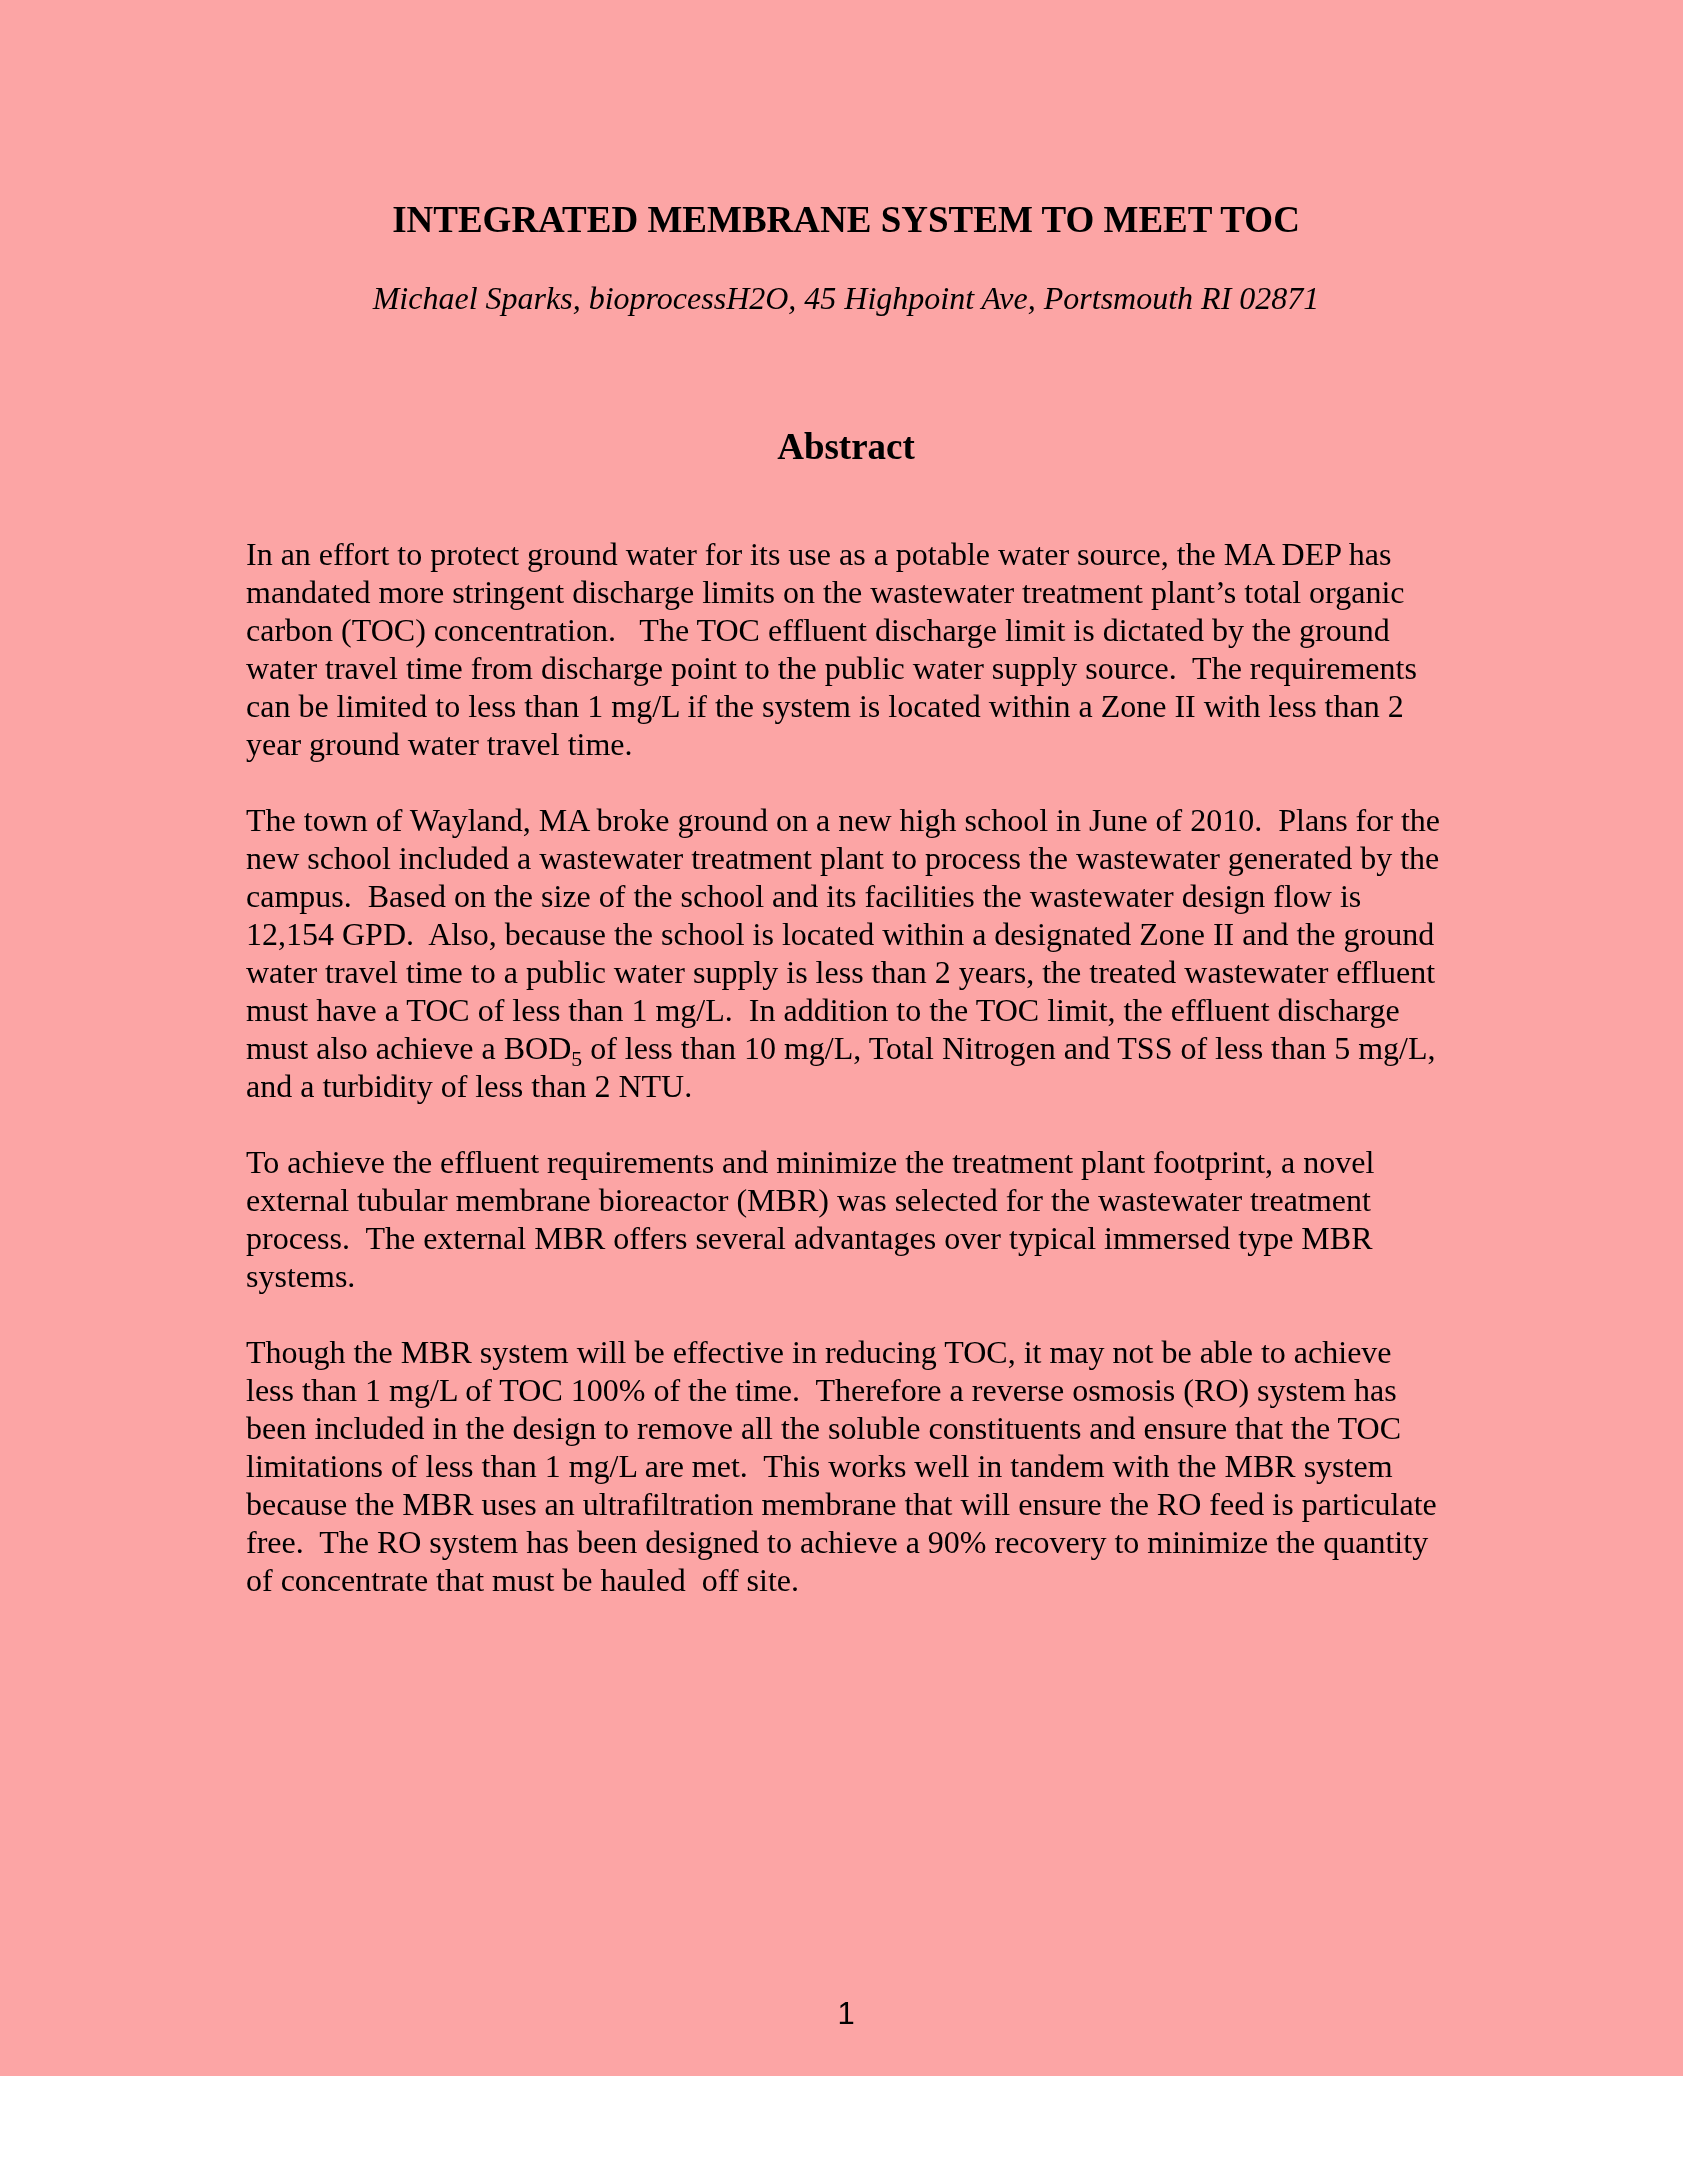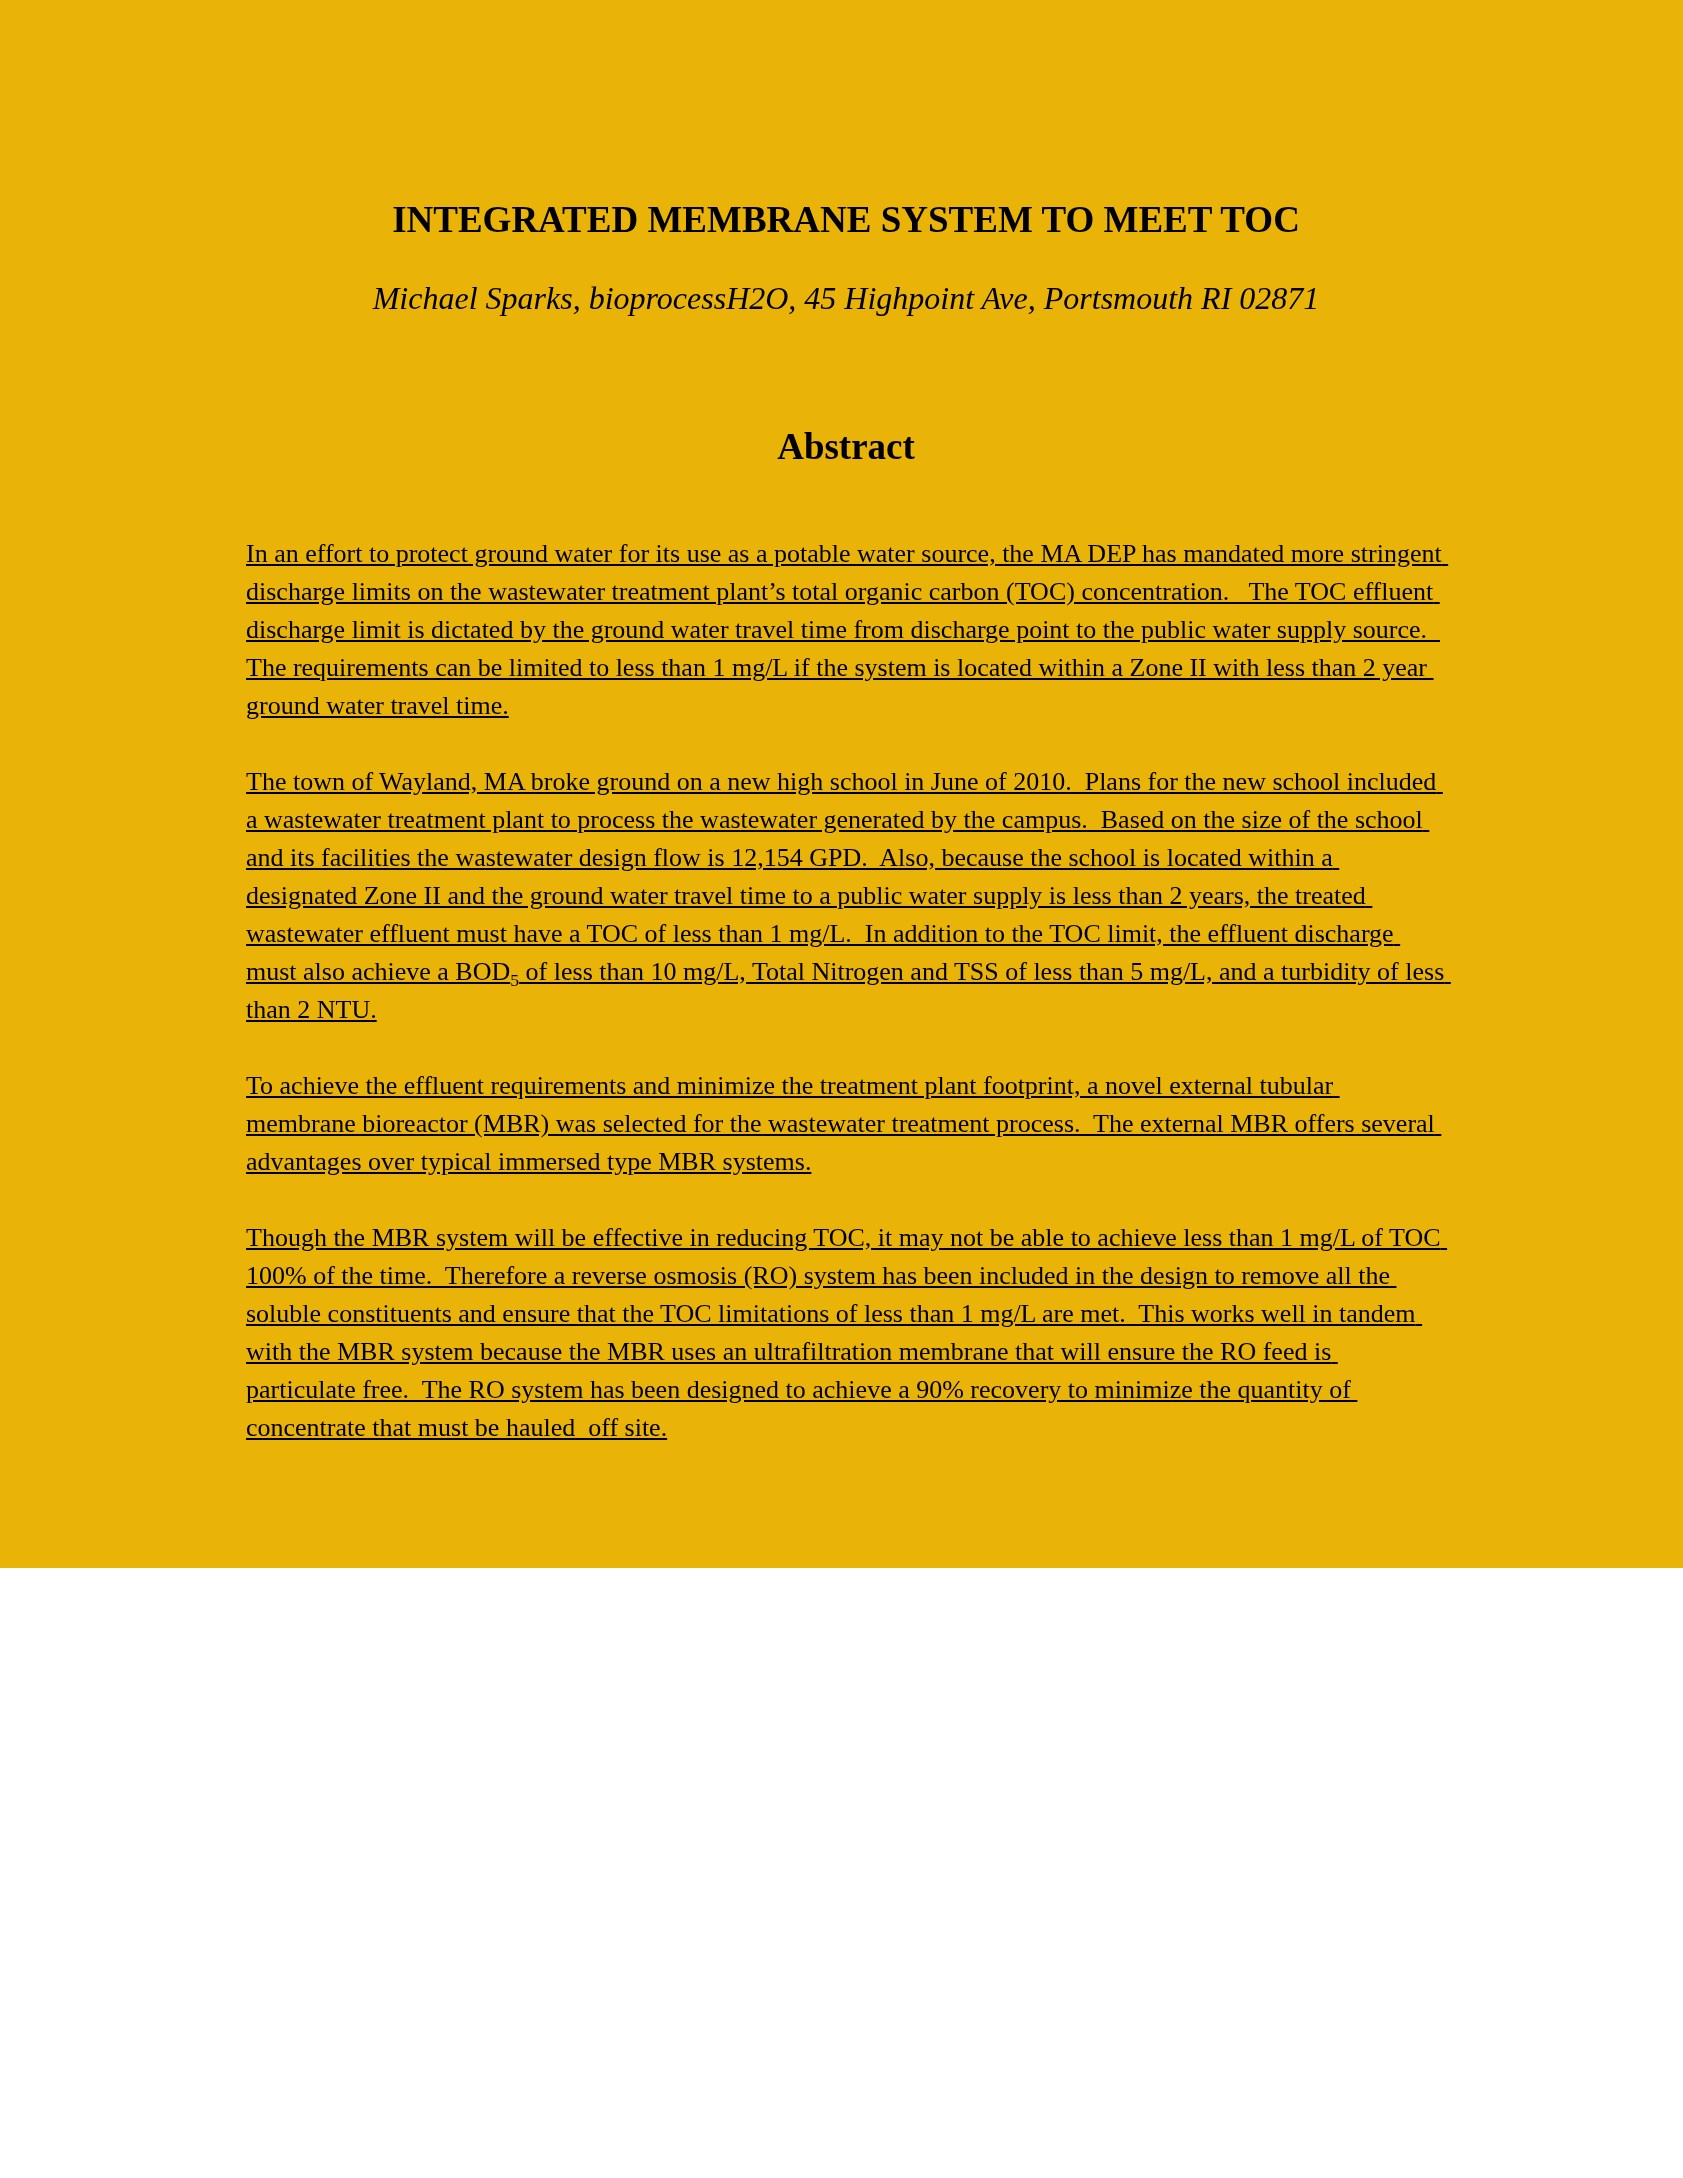--- a/index.html
+++ b/index.html
@@ -1,21 +1,21 @@
 <!DOCTYPE html>
 <html><head>
 <meta charset="utf-8">
 <style>
   html, body { margin: 0; padding: 0; background: #ffffff; }
   body { width: 1683px; height: 2178px; }
   .page {
     position: relative;
     width: 1683px;
-    height: 1568px;
-    background: #eab308;
+    height: 2076px;
+    background: #fca5a5;
     overflow: hidden;
     font-family: "Liberation Serif", "DejaVu Serif", serif;
     color: #000000;
   }
   .content {
     position: absolute;
     left: 246px;
     top: 0;
     width: 1200px;
   }
@@ -41,24 +41,23 @@
   .phone-part { padding-left: 94px; }
   .abstract-heading {
     margin: 103px 0 0 0;
     text-align: center;
     font-weight: bold;
     font-size: 37px;
     line-height: 52px;
   }
   .body-text {
     margin-top: 62px;
-    font-size: 26px;
+    font-size: 32px;
     line-height: 38px;
     text-align: left;
-    text-decoration: underline;
   }
   .para {
     white-space: pre-wrap;
     margin: 0 0 38px 0;
   }
   .para sub {
     font-size: 68%;
     line-height: 0;
   }
   .page-number {

